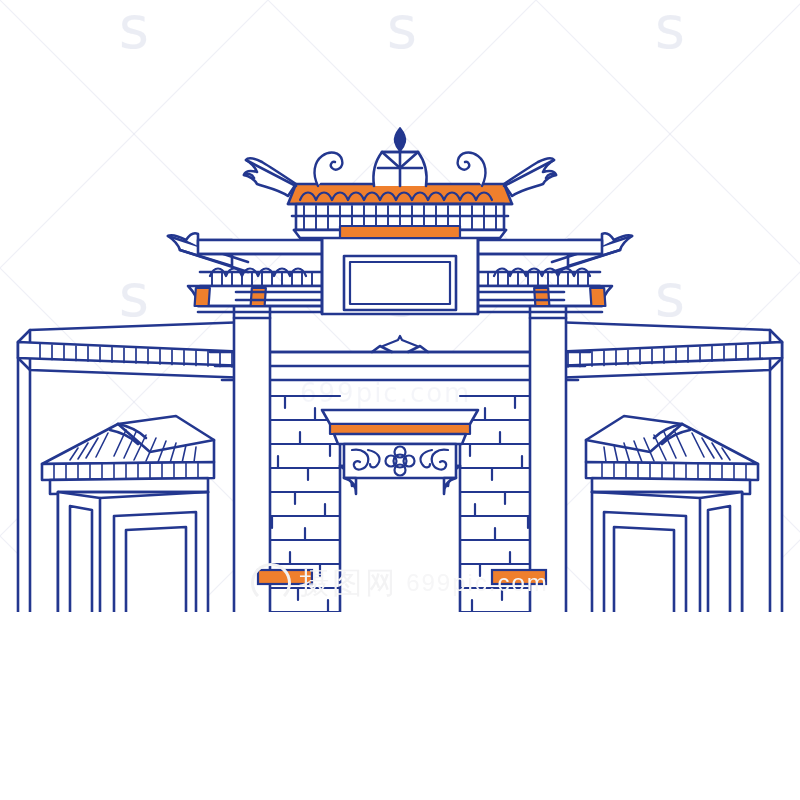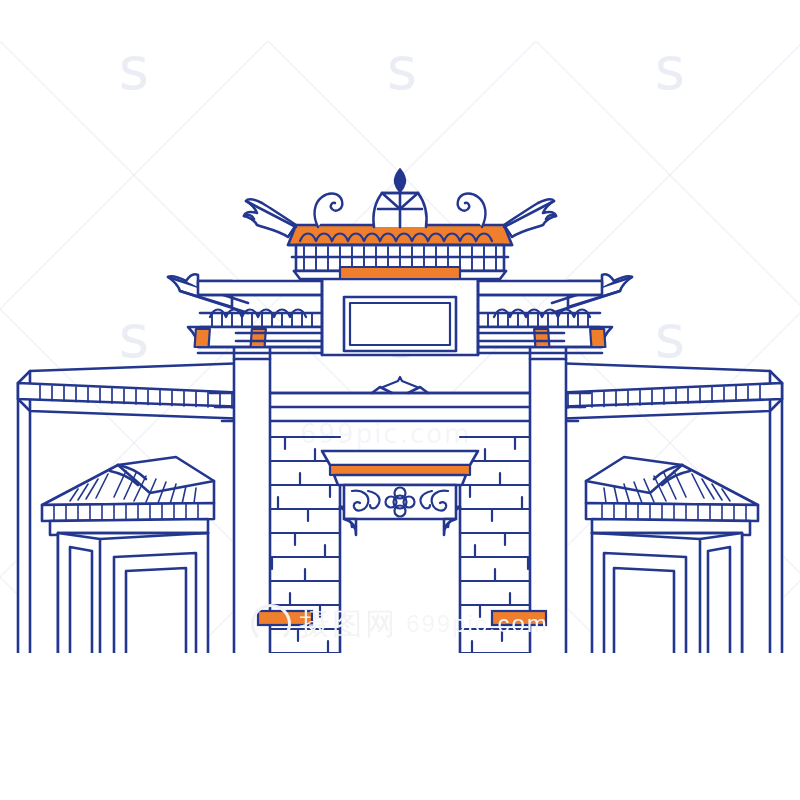--- a/index.html
+++ b/index.html
@@ -9,21 +9,20 @@
   }
   body {
     font-family: "Liberation Sans", sans-serif;
   }
   #stage {
     position: relative;
     width: 800px;
     height: 612px;
     background: #ffffff;
     overflow: hidden;
-    margin-top: 41px;
   }
   #artboard {
     position: absolute;
     inset: 0;
   }
   #watermark-layer {
     position: absolute;
     inset: 0;
     pointer-events: none;
   }

